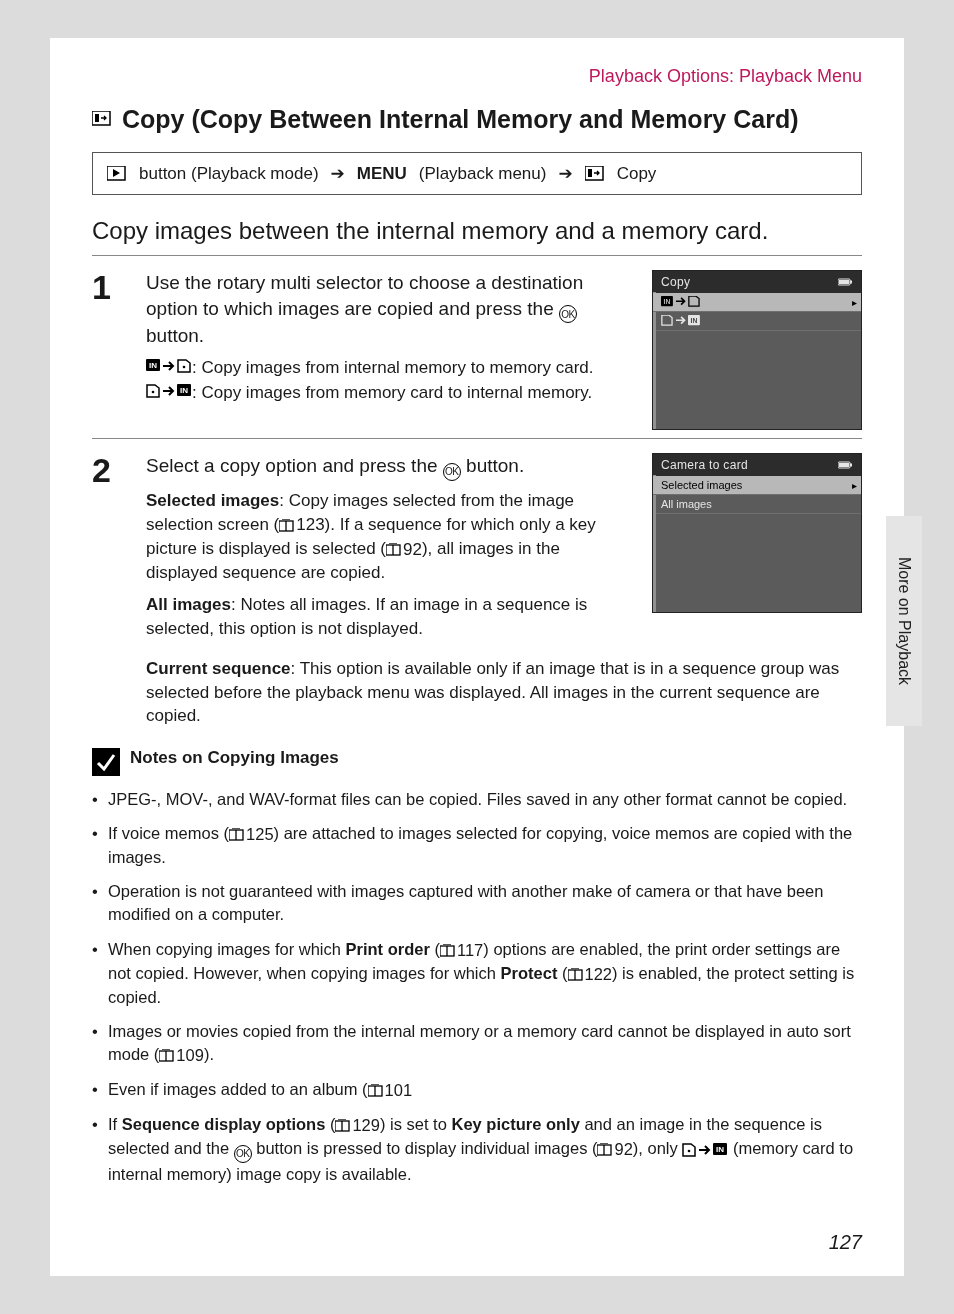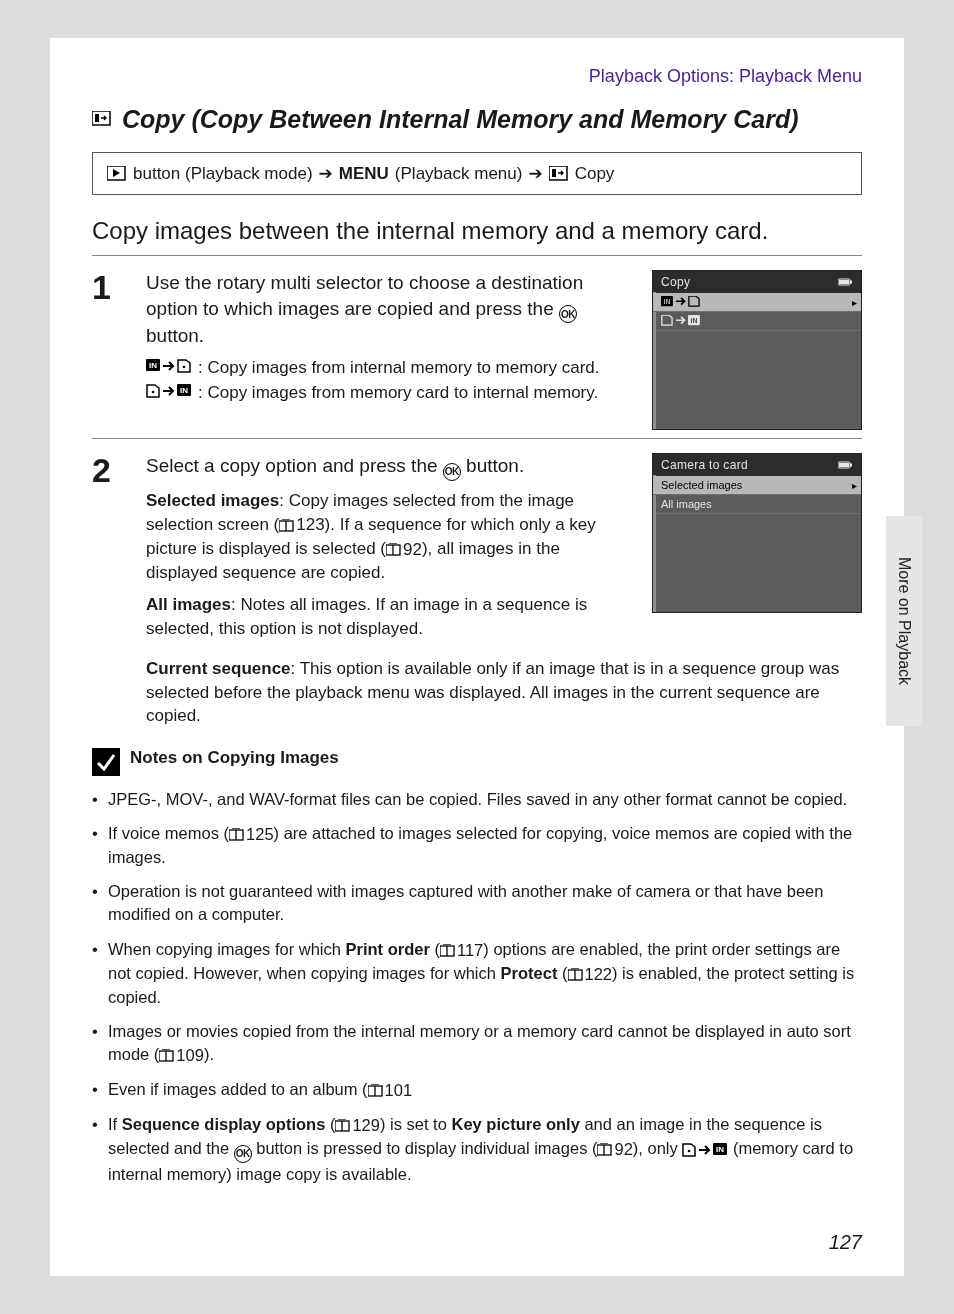--- a/index.html
+++ b/index.html
@@ -34,44 +34,43 @@
     left: 50%;
     transform: translate(-50%,-50%) rotate(90deg);
     white-space: nowrap;
     font-size: 16px;
     color: #222;
   }
   .breadcrumb-top {
     text-align: right;
     font-size: 18px;
     margin-bottom: 18px;
-    color: #4c1d95;
+    color: #be185d;
   }
   h1 {
     font-size: 25px;
     font-weight: 700;
     margin-bottom: 18px;
     display: flex;
     align-items: center;
     gap: 8px;
-    font-style: italic;
   }
   .icon-box {
     display: inline-flex;
     vertical-align: middle;
   }
   svg { display: block; }
   .nav-path {
     border: 1px solid #555;
     padding: 10px 14px;
     font-size: 17px;
     margin-bottom: 22px;
     display: flex;
     align-items: center;
-    gap: 6px;
+    gap: 12px;
     flex-wrap: wrap;
   }
   .menu-word { font-family: sans-serif; font-weight: 600; font-stretch: condensed; }
   .intro-line {
     font-size: 24px;
     margin-bottom: 10px;
   }
   hr.sep { border: none; border-top: 1px solid #888; margin: 6px 0 14px 0; }
   .step {
     display: flex;
@@ -131,21 +130,20 @@
     color: #000;
     font-size: 10px;
   }
   .scr-left-bar {
     position: absolute;
     left: 0; top: 21px; width: 3px; bottom: 0;
     background: #919191;
   }
   .bullet-def {
     display: flex;
-    gap: 6px;
     font-size: 17px;
     margin: 2px 0 2px 0;
     align-items: flex-start;
   }
   .bullet-def .def-icon { flex-shrink: 0; margin-top: 2px; }
   .bullet-def .def-body { flex: 1; line-height: 1.35; }
   .para {
     font-size: 17px;
     line-height: 1.4;
     margin: 8px 0;
@@ -184,21 +182,21 @@
   .page-num {
     position: absolute;
     bottom: 22px;
     right: 42px;
     font-size: 20px;
     font-style: italic;
   }
   .inline-icon { display:inline-flex; vertical-align:-3px; }
   .ok-btn {
     display:inline-flex; width:18px; height:18px; border:1.8px solid #000;
-    border-radius:50%; font-size:10px; font-weight:700; align-items:center;
+    border-radius:50%; font-size:10px; font-weight:400; align-items:center;
     justify-content:center; vertical-align:-3px; letter-spacing:-.5px;
   }
   .book-ref { display:inline-flex; align-items:center; gap:2px; vertical-align:-2px; }
   .arrow { font-size: 17px; }
 </style>
 </head>
 <body>
 
 <svg width="0" height="0" style="position:absolute">
   <defs>

